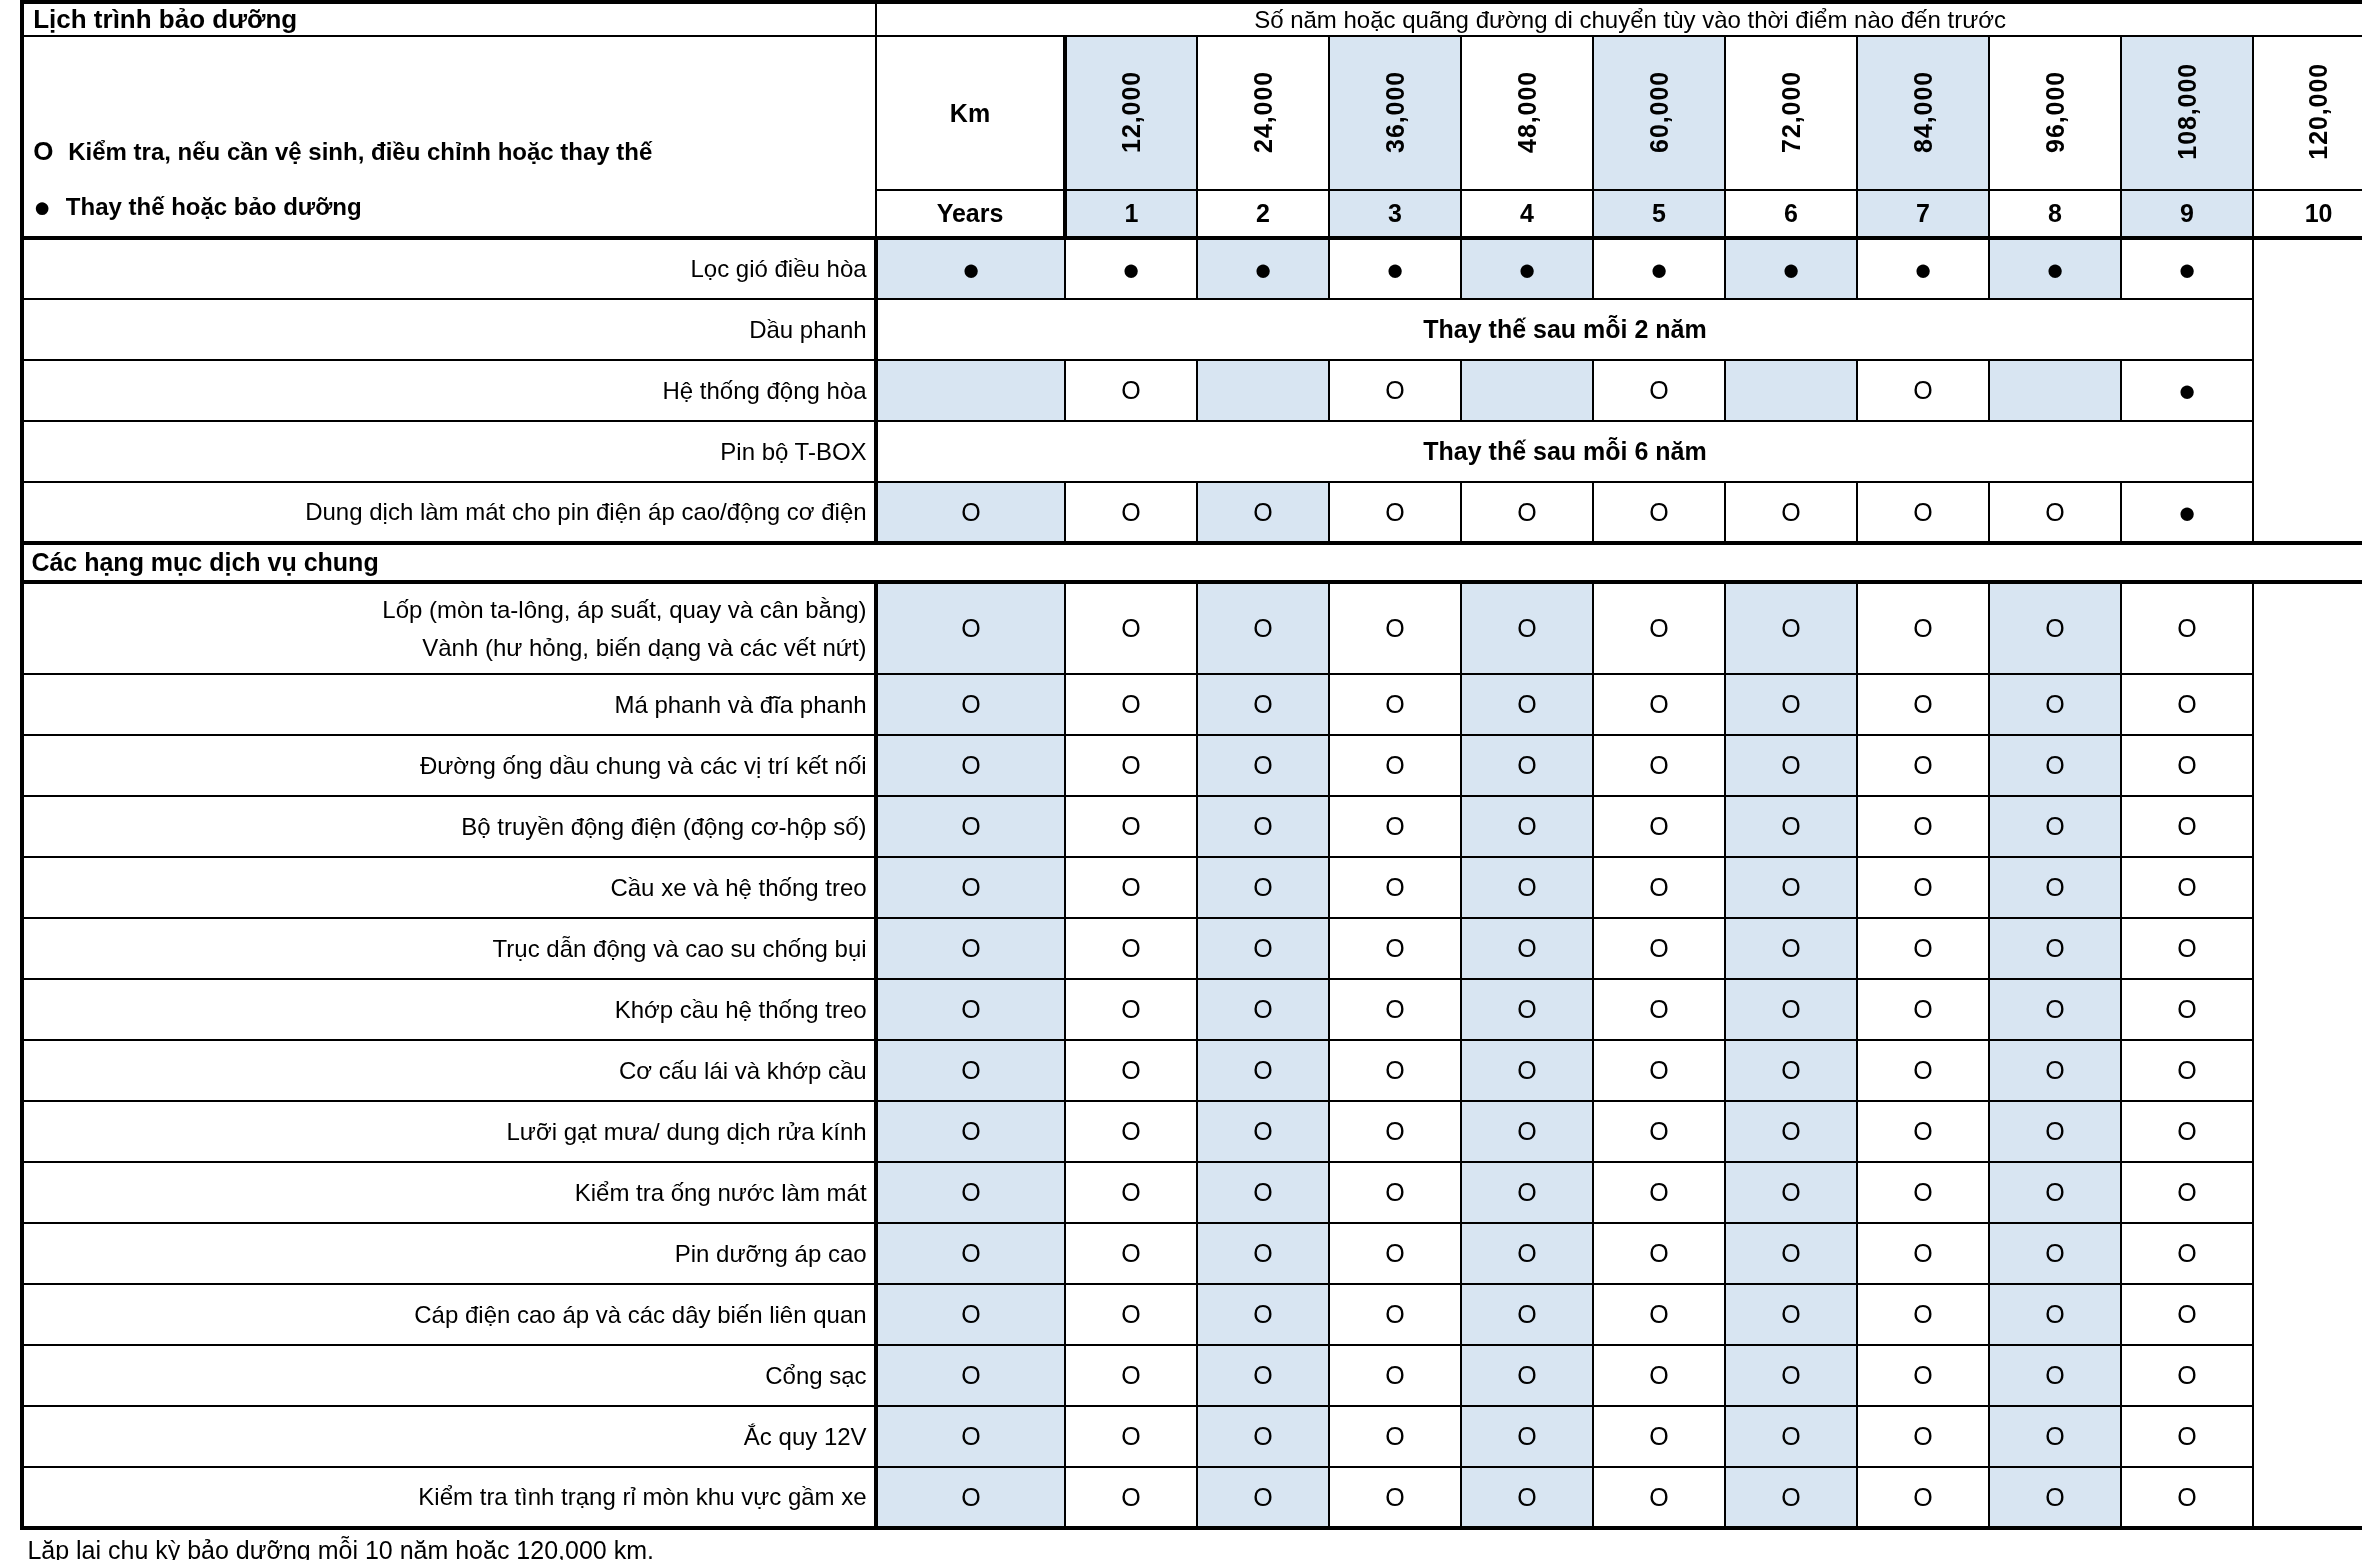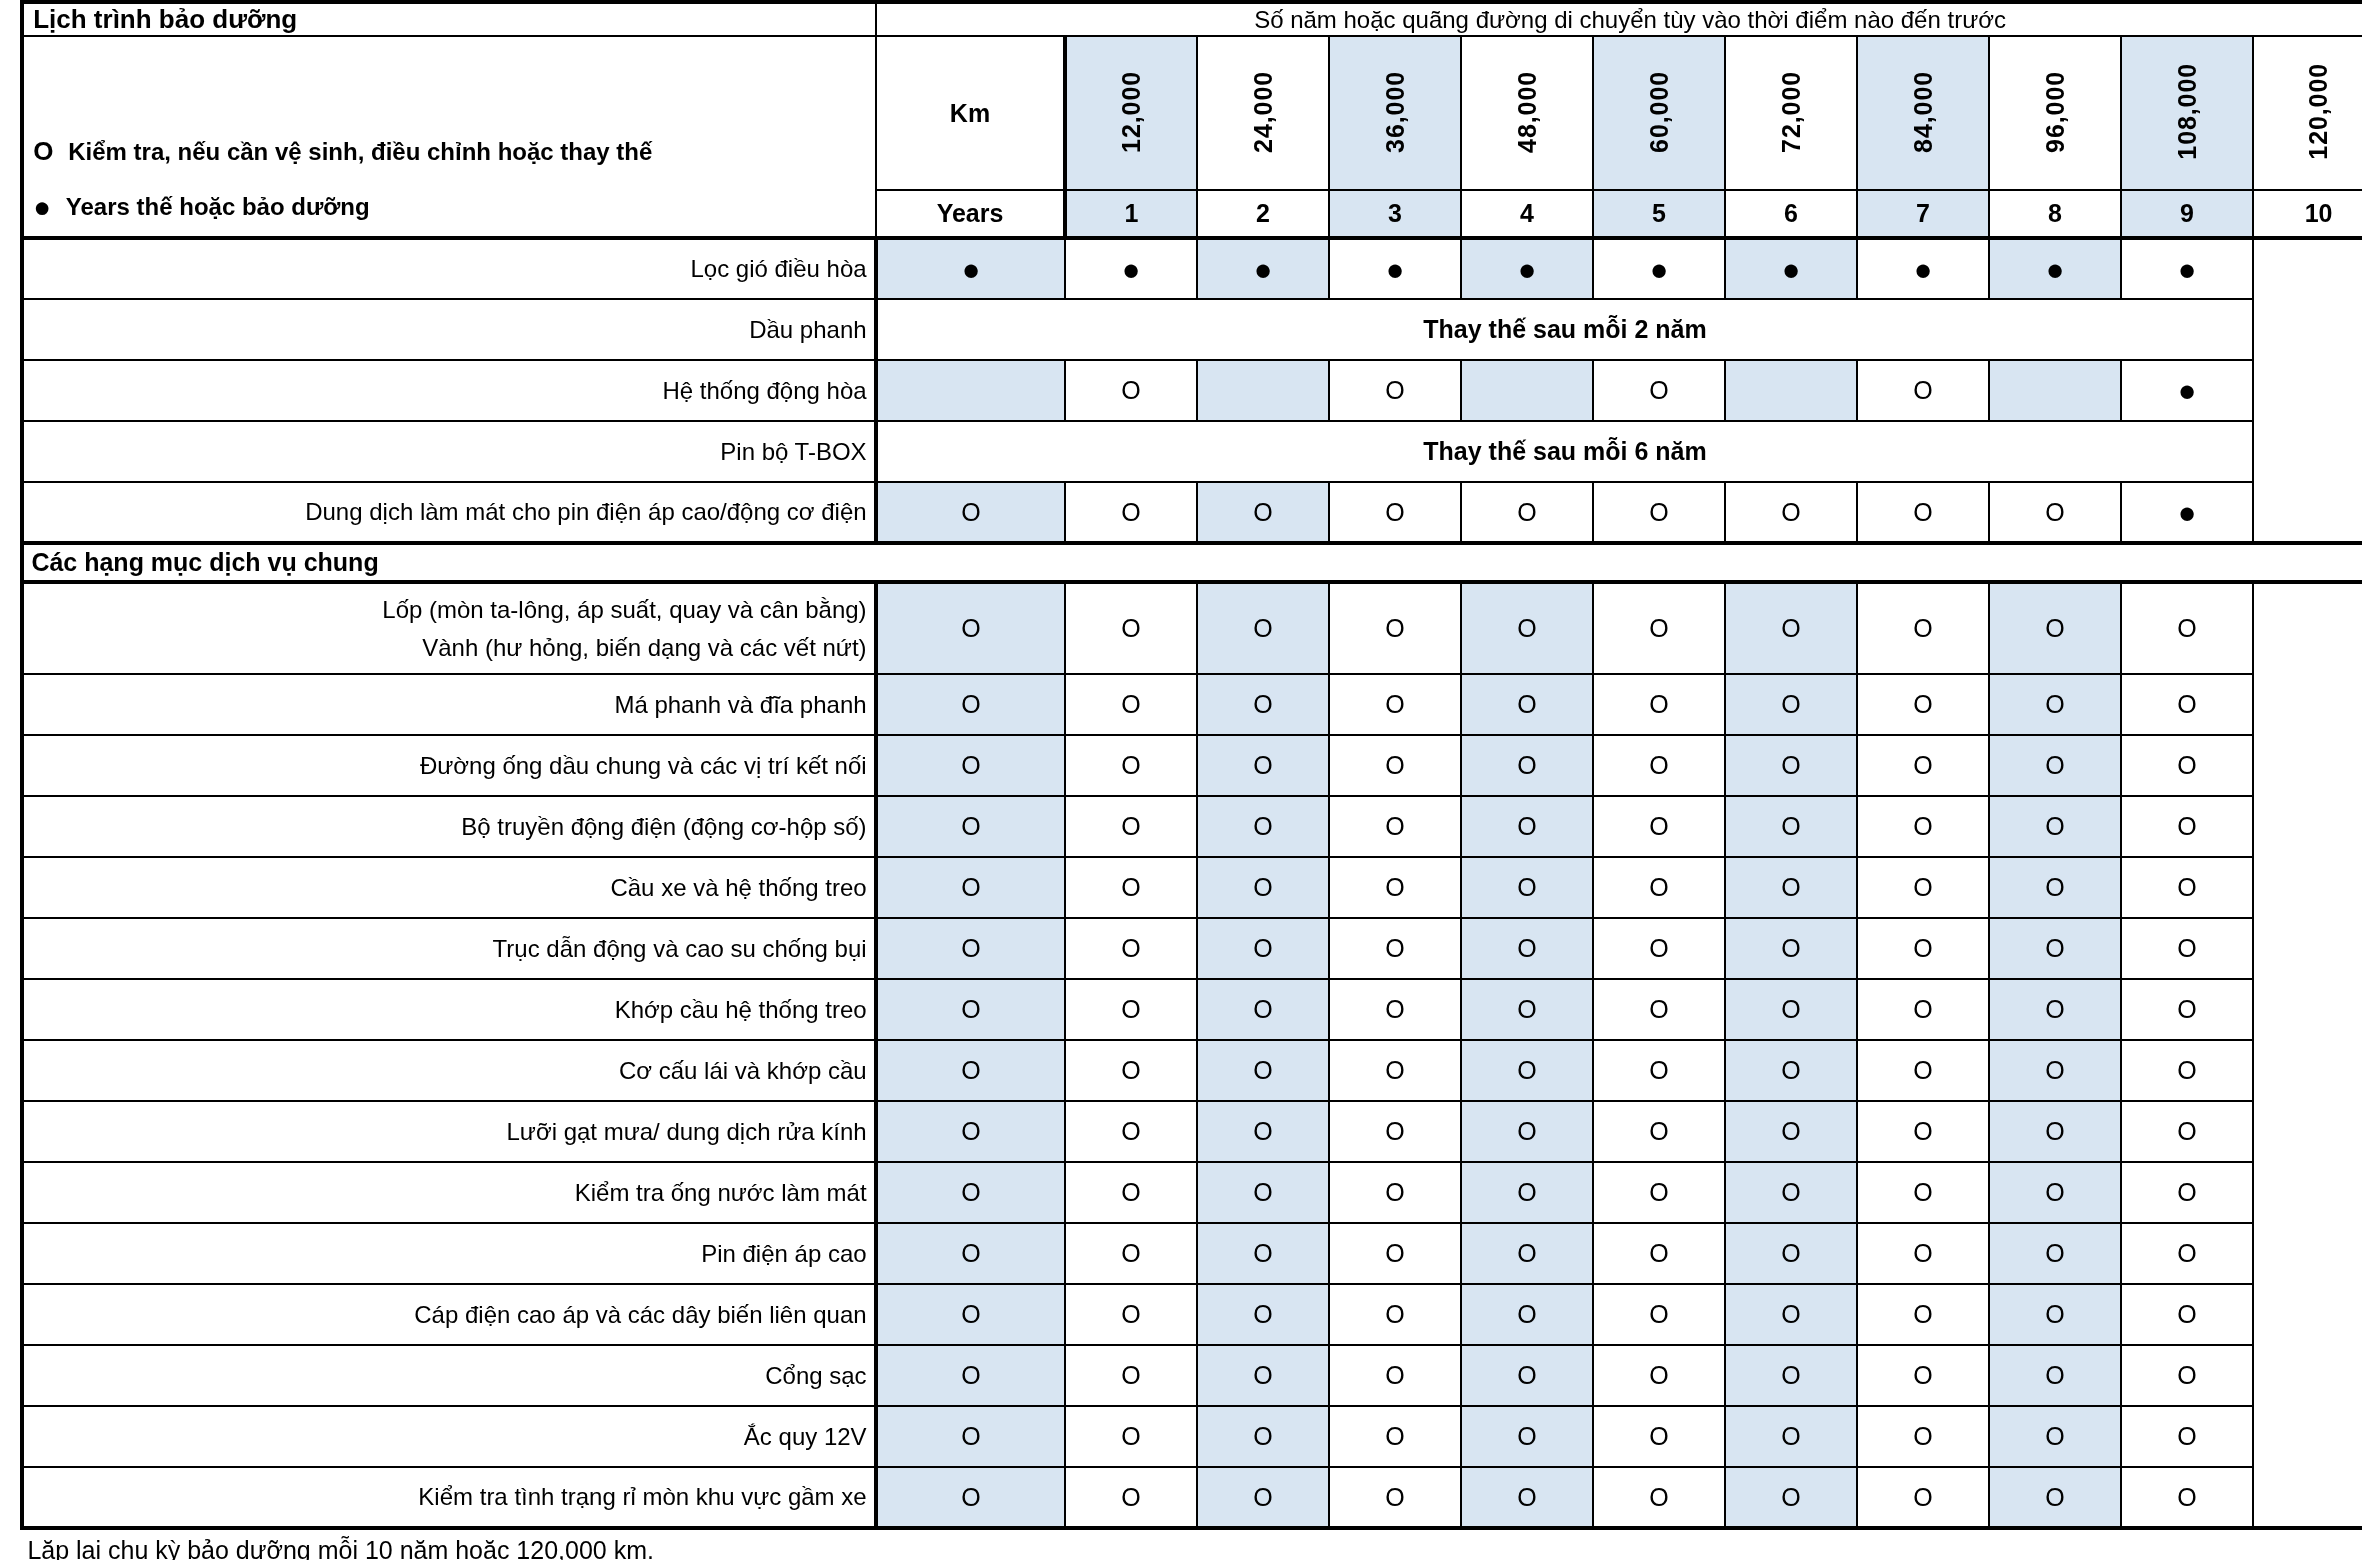--- a/index.html
+++ b/index.html
@@ -73,21 +73,21 @@
         <td class="note-cell" colspan="11">Số năm hoặc quãng đường di chuyển tùy vào thời điểm nào đến trước</td>
       </tr>
       <tr class="r-km" id="km-row">
         <td class="legend-cell" rowspan="2">
           <div class="legend-line">
             <span class="legend-sym o-sym">O</span>
             <span class="legend-text">Kiểm tra, nếu cần vệ sinh, điều chỉnh hoặc thay thế</span>
           </div>
           <div class="legend-line">
             <span class="legend-sym dot-sym">●</span>
-            <span class="legend-text">Years thế hoặc bảo dưỡng</span>
+            <span class="legend-text">Thay thế hoặc bảo dưỡng</span>
           </div>
         </td>
         <td class="km-label">Km</td>
       <td class="km-cell blue thickL"><span class="vtext">12,000</span></td>
           <td class="km-cell"><span class="vtext">24,000</span></td>
           <td class="km-cell blue"><span class="vtext">36,000</span></td>
           <td class="km-cell"><span class="vtext">48,000</span></td>
           <td class="km-cell blue"><span class="vtext">60,000</span></td>
           <td class="km-cell"><span class="vtext">72,000</span></td>
           <td class="km-cell blue"><span class="vtext">84,000</span></td>
@@ -285,21 +285,21 @@
           <td class="mark-cell blue">O</td>
           <td class="mark-cell">O</td>
           <td class="mark-cell blue">O</td>
           <td class="mark-cell">O</td>
           <td class="mark-cell blue">O</td>
           <td class="mark-cell">O</td>
           <td class="mark-cell blue">O</td>
           <td class="mark-cell">O</td>
         </tr>
         <tr class="r-normal">
-          <td class="label-cell">Pin điện áp cao</td>
+          <td class="label-cell">Pin dưỡng áp cao</td>
           <td class="mark-cell blue thickL">O</td>
           <td class="mark-cell">O</td>
           <td class="mark-cell blue">O</td>
           <td class="mark-cell">O</td>
           <td class="mark-cell blue">O</td>
           <td class="mark-cell">O</td>
           <td class="mark-cell blue">O</td>
           <td class="mark-cell">O</td>
           <td class="mark-cell blue">O</td>
           <td class="mark-cell">O</td>

